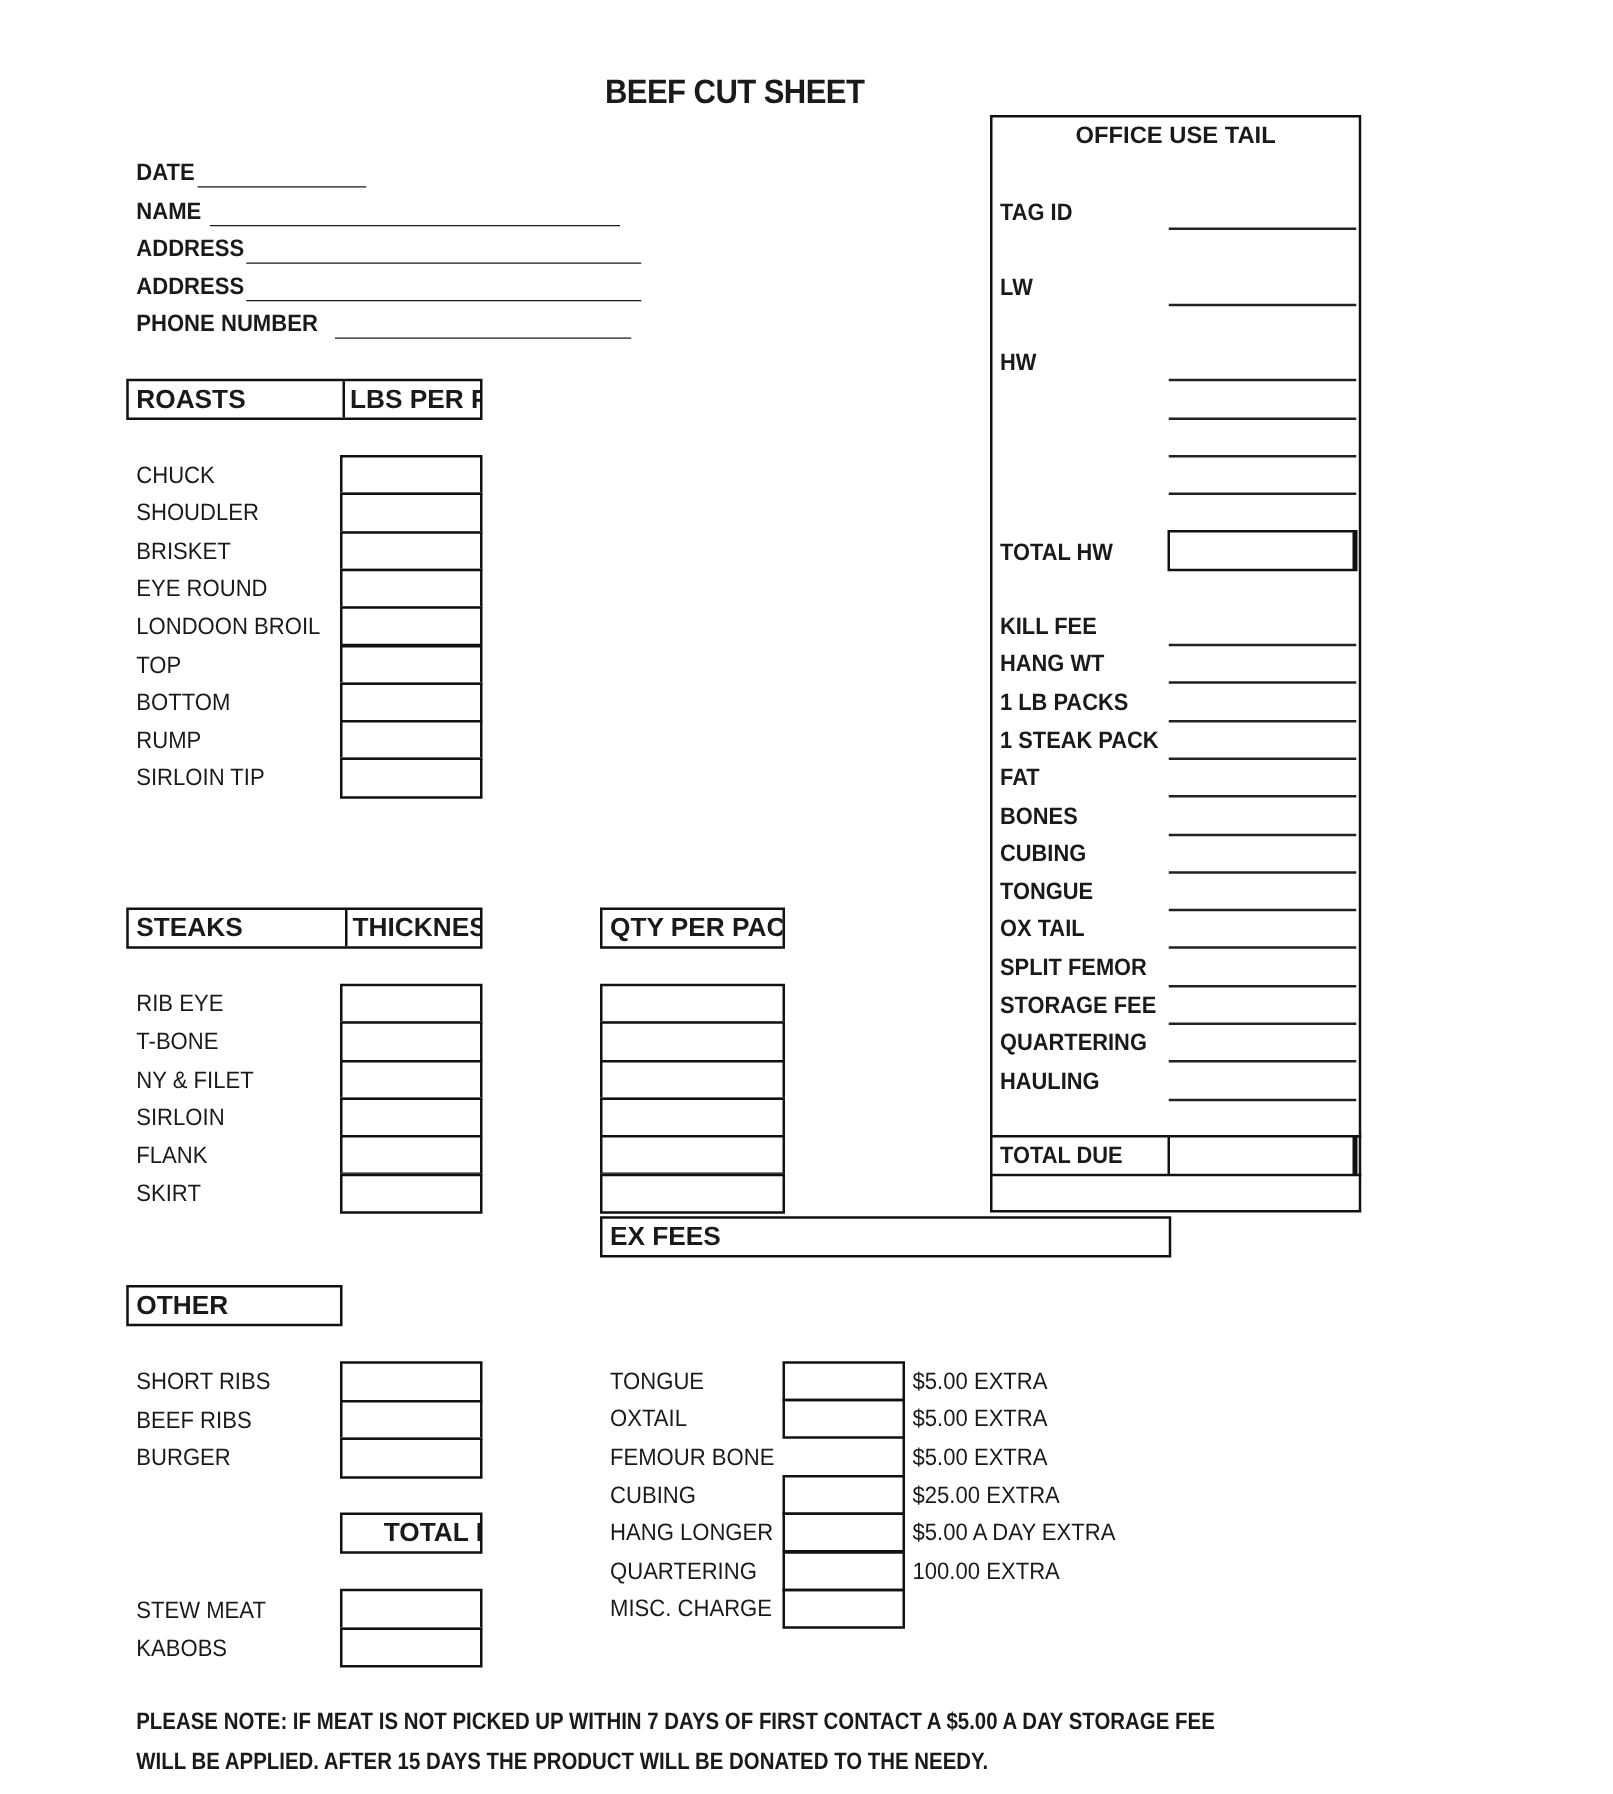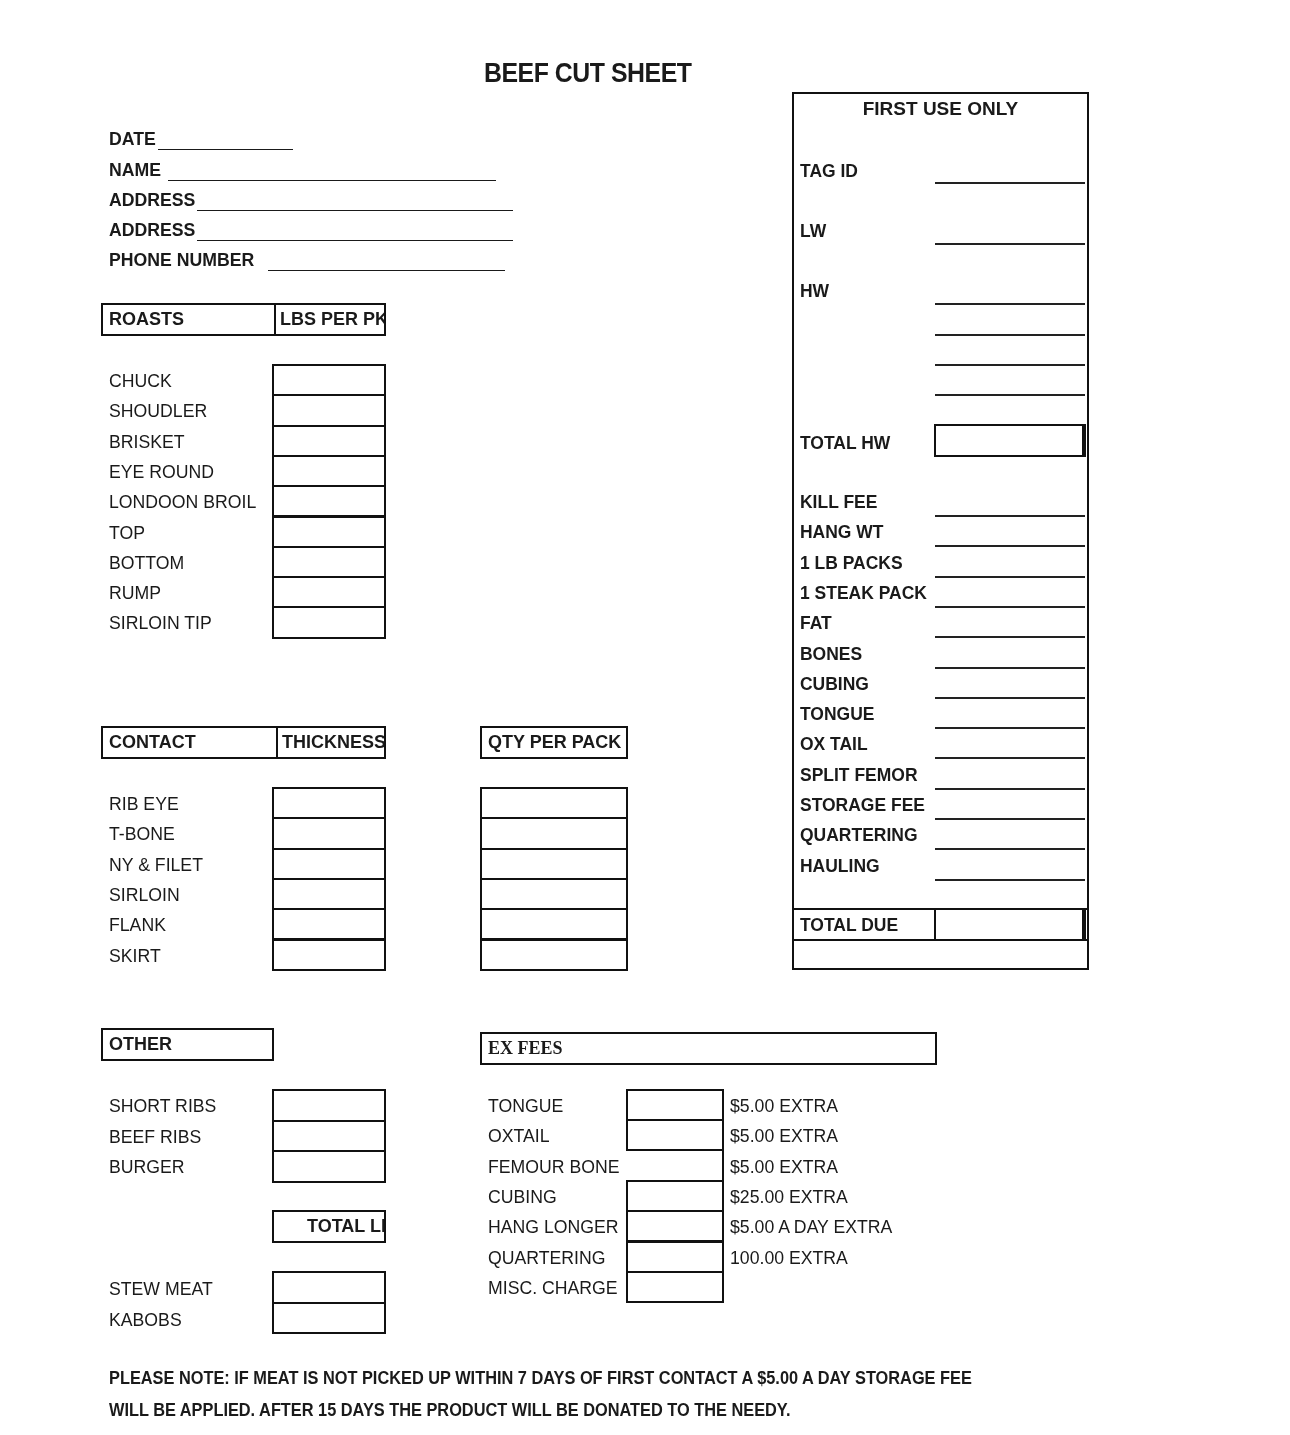--- a/index.html
+++ b/index.html
@@ -6,21 +6,21 @@
   body { width:1290px; height:1435px; position:relative; overflow:hidden;
          font-family:"Liberation Sans", sans-serif; color:#1a1a1a; }
   .abs { position:absolute; }
   .title { left:484px; top:58px; font-size:27px; font-weight:bold; letter-spacing:-0.5px; transform:scaleX(0.92); transform-origin:left; }
   .b { font-weight:bold; }
   .lbl { font-size:19px; transform:scaleX(0.93); transform-origin:left; white-space:nowrap; }
   .field-line { border-bottom:1.5px solid #1a1a1a; height:0; }
   .box { border:2px solid #111; box-sizing:border-box; background:#fff; }
   .cellstack .cell { position:absolute; left:0; width:100%; border:2px solid #111; box-sizing:border-box; background:#fff; }
   .hdrbox { position:absolute; border:2.5px solid #111; box-sizing:border-box; display:flex; }
-  .hdrbox .hc { box-sizing:border-box; padding-left:6px; font-size:18px; font-weight:bold; display:flex; align-items:center; white-space:nowrap; overflow:hidden; }
+  .hdrbox .hc { box-sizing:border-box; padding-left:6px; font-size:21px; font-weight:bold; display:flex; align-items:center; white-space:nowrap; overflow:hidden; }
   .hdrbox .hc + .hc { border-left:2.5px solid #111; padding-left:4px; }
   .office { left:792px; top:92px; width:297px; height:878px; border:2.5px solid #111; box-sizing:border-box; }
   .oline { position:absolute; left:935px; width:150px; border-bottom:2px solid #222; height:0; }
   .olbl { position:absolute; left:800px; font-size:19px; font-weight:bold; transform:scaleX(0.92); transform-origin:left; white-space:nowrap; }
   .note { left:109px; font-size:19px; font-weight:bold; white-space:nowrap; transform:scaleX(0.86); transform-origin:left; }
 </style>
 </head>
 <body>
 
 <div class="abs title">BEEF CUT SHEET</div>
@@ -60,21 +60,21 @@
     <div class="cell" style="top: 60.6px; height: 32.3px;"></div>
     <div class="cell" style="top: 90.9px; height: 32.3px;"></div>
     <div class="cell" style="top: 121.2px; height: 32.3px;"></div>
     <div class="cell" style="top: 151.5px; height: 32.3px;"></div>
     <div class="cell" style="top: 181.8px; height: 32.3px;"></div>
     <div class="cell" style="top: 212.1px; height: 32.3px;"></div>
     <div class="cell" style="top: 242.4px; height: 32.3px;"></div>
   </div>
 
 <div class="hdrbox" style="left:101px;top:726px;width:285px;height:33px;">
-  <div class="hc" style="width:173px;">CONTACT</div>
+  <div class="hc" style="width:173px;">STEAKS</div>
   <div class="hc" style="flex:1;">THICKNESS</div>
 </div>
 <div class="hdrbox" style="left:480px;top:726px;width:148px;height:33px;">
   <div class="hc" style="flex:1;">QTY PER PACK</div>
 </div>
 
 <div id="steak-labels">
     <div class="abs lbl" style="left: 109px; top: 793px;">RIB EYE</div>
     <div class="abs lbl" style="left: 109px; top: 823.3px;">T-BONE</div>
     <div class="abs lbl" style="left: 109px; top: 853.6px;">NY &amp; FILET</div>
@@ -93,21 +93,21 @@
 <div id="steak-cells2" class="abs cellstack" style="left:480px;top:787px;width:148px;height:184px;">
     <div class="cell" style="top: 0px; height: 32.3px;"></div>
     <div class="cell" style="top: 30.3px; height: 32.3px;"></div>
     <div class="cell" style="top: 60.6px; height: 32.3px;"></div>
     <div class="cell" style="top: 90.9px; height: 32.3px;"></div>
     <div class="cell" style="top: 121.2px; height: 32.3px;"></div>
     <div class="cell" style="top: 151.5px; height: 32.3px;"></div>
   </div>
 
 <div class="abs office"></div>
-<div class="abs" style="left:792px;top:98px;width:297px;text-align:center;font-size:19px;font-weight:bold;">FIRST USE ONLY</div>
+<div class="abs" style="left:792px;top:98px;width:297px;text-align:center;font-size:19px;font-weight:bold;">OFFICE USE TAIL</div>
 
 <div class="olbl" style="top:160px;">TAG ID</div>
 <div class="oline" style="top:182px;"></div>
 <div class="olbl" style="top:220px;">LW</div>
 <div class="oline" style="top:243px;"></div>
 <div class="olbl" style="top:280px;">HW</div>
 <div class="oline" style="top:303px;"></div>
 <div class="oline" style="top:334px;"></div>
 <div class="oline" style="top:364px;"></div>
 <div class="oline" style="top:394px;"></div>
@@ -171,21 +171,21 @@
 
 <div id="extra-labels">
     <div class="abs lbl" style="left: 109px; top: 1278px;">STEW MEAT</div>
     <div class="abs lbl" style="left: 109px; top: 1308.5px;">KABOBS</div>
   </div>
 <div id="extra-cells" class="abs cellstack" style="left:272px;top:1271px;width:114px;height:63px;">
     <div class="cell" style="top: 0px; height: 32.5px;"></div>
     <div class="cell" style="top: 30.5px; height: 32.5px;"></div>
   </div>
 
-<div class="hdrbox" style="left:480px;top:1032px;width:457px;height:33px;font-family:Liberation Serif, serif;">
+<div class="hdrbox" style="left:480px;top:973px;width:457px;height:33px;">
   <div class="hc" style="width:146px;">EX FEES</div>
 </div>
 <div id="exfees">
     <div class="abs lbl" style="left: 488px; top: 1095px;">TONGUE</div>
     <div class="abs lbl" style="left: 730px; top: 1095px;">$5.00 EXTRA</div>
     <div class="abs" style="left: 626px; top: 1089px; width: 98px; height: 32px; box-sizing: border-box; border: 2px solid rgb(17, 17, 17); background: transparent;"></div>
     <div class="abs lbl" style="left: 488px; top: 1125.3px;">OXTAIL</div>
     <div class="abs lbl" style="left: 730px; top: 1125.3px;">$5.00 EXTRA</div>
     <div class="abs" style="left: 626px; top: 1119.3px; width: 98px; height: 32px; box-sizing: border-box; border: 2px solid rgb(17, 17, 17); background: transparent;"></div>
     <div class="abs lbl" style="left: 488px; top: 1155.6px;">FEMOUR BONE</div>

